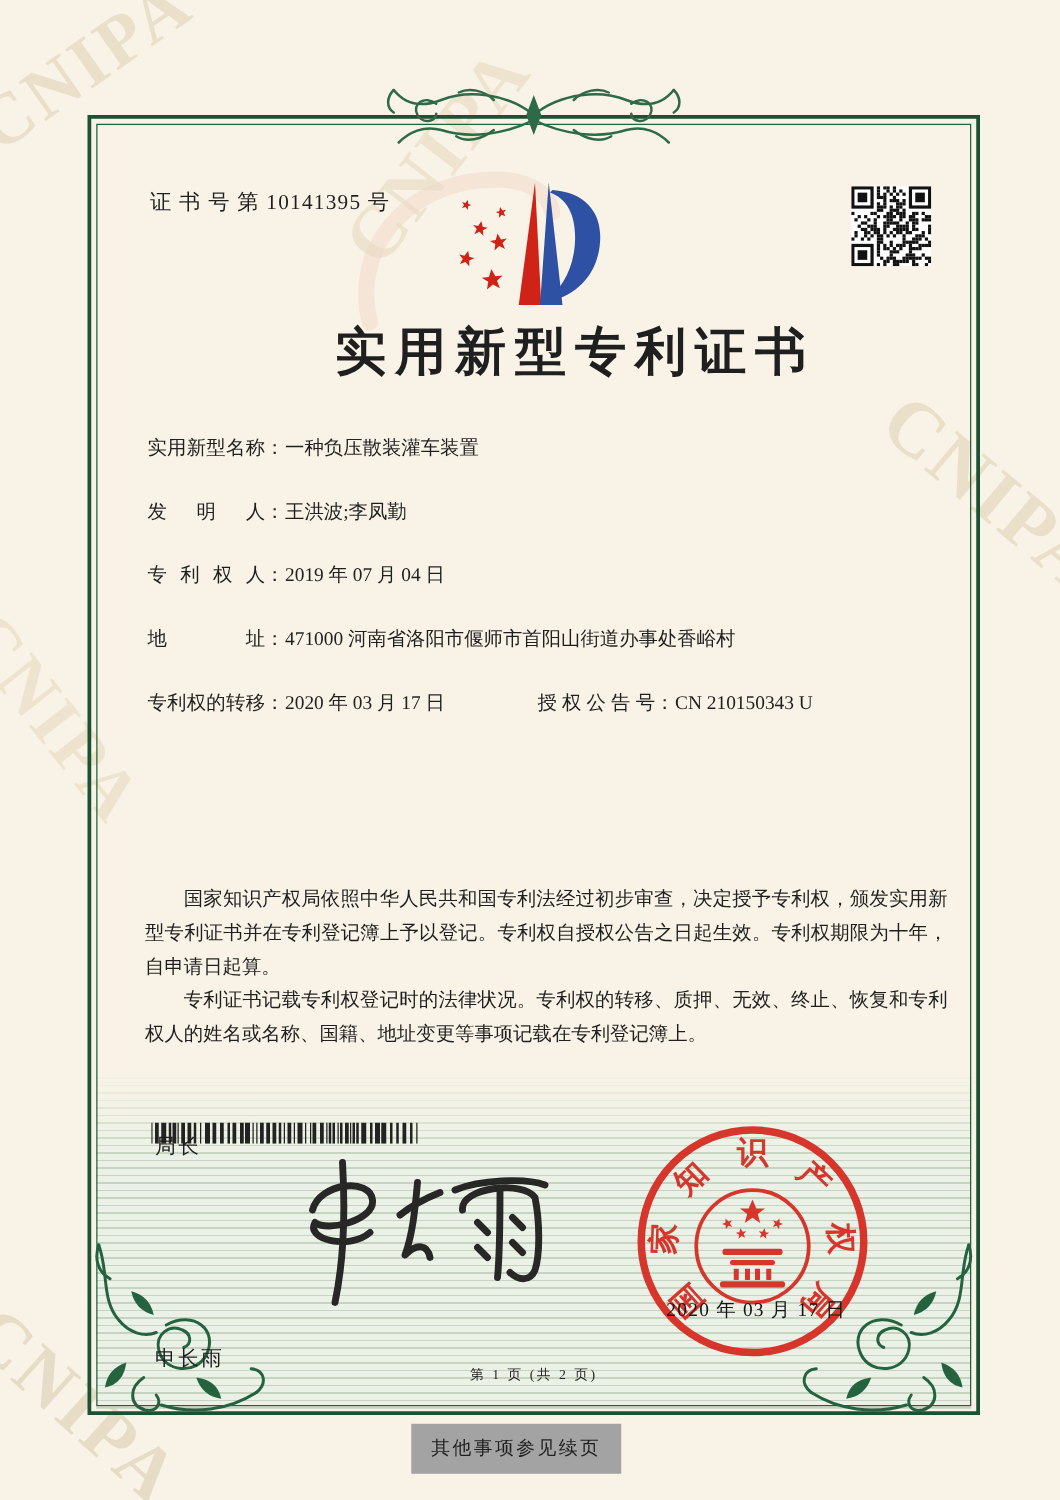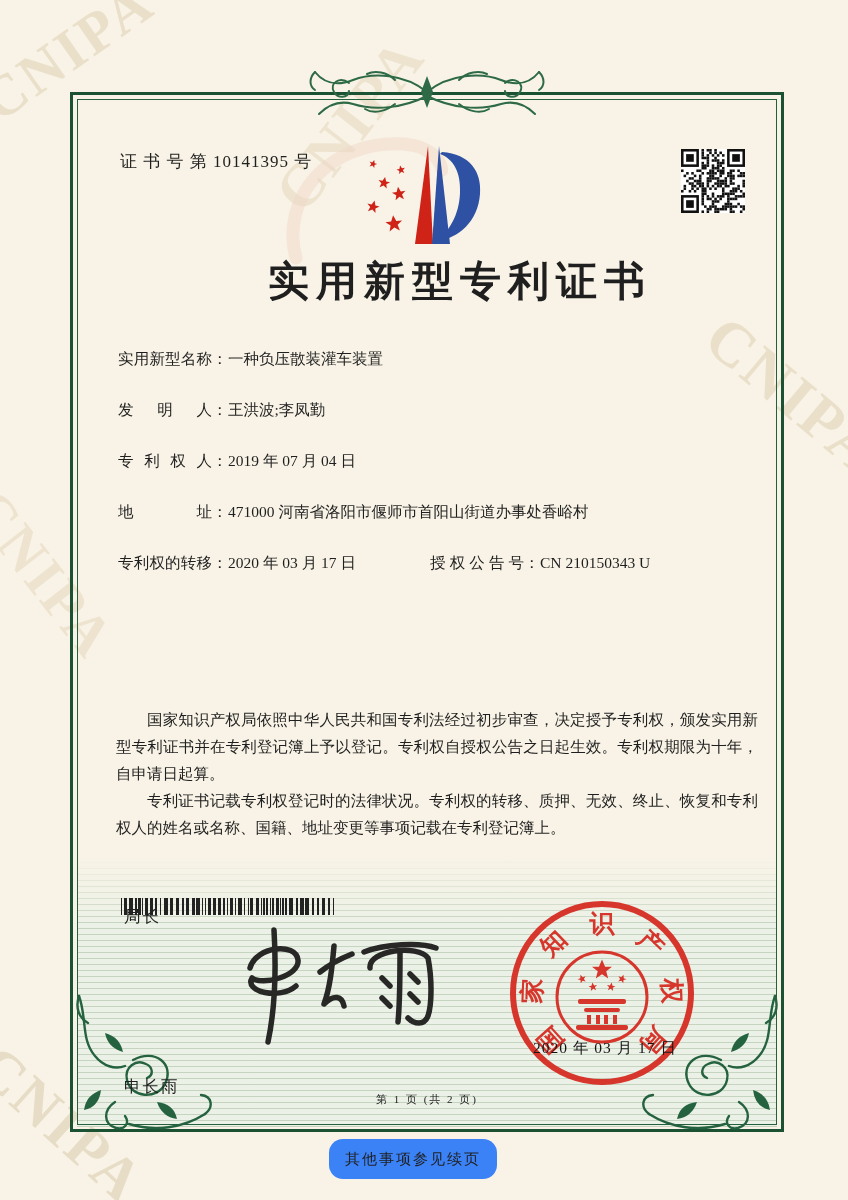--- a/index.html
+++ b/index.html
@@ -43,22 +43,22 @@
   .paras p{margin:0;text-indent:2em;}
   .barcode{position:absolute;left:121px;top:898px;}
   .signer-title{position:absolute;left:124px;top:906px;font-size:16.5px;letter-spacing:2px;}
   .signer-name{position:absolute;left:124px;top:1056px;font-size:16.5px;letter-spacing:2px;margin-top:20px;}
   .signature{position:absolute;left:222px;top:916px;}
   .seal{position:absolute;left:502px;top:893px;mix-blend-mode:multiply;}
   .seal-date{position:absolute;left:520px;top:1038px;width:170px;text-align:center;
              font-size:15.5px;letter-spacing:1px;color:#151515;}
   .page-footer{position:absolute;left:70px;top:1092px;width:714px;text-align:center;
                font-size:11px;letter-spacing:2px;}
-  .cont-note{position:absolute;left:329px;top:1139px;width:168px;height:40px;background:#3b82f6;
-             text-align:center;line-height:40px;font-size:15px;letter-spacing:2px;border-radius:14px;}
+  .cont-note{position:absolute;left:329px;top:1139px;width:168px;height:40px;background:#a3a3a3;
+             text-align:center;line-height:40px;font-size:15px;letter-spacing:2px;}
 </style>
 </head>
 <body>
 
 <div class="page">
 
   <div class="wm wm-tl">CNIPA</div>
   <div class="wm wm-top">CNIPA</div>
   <div class="wm wm-right">CNIPA</div>
   <div class="wm wm-left">CNIPA</div>

